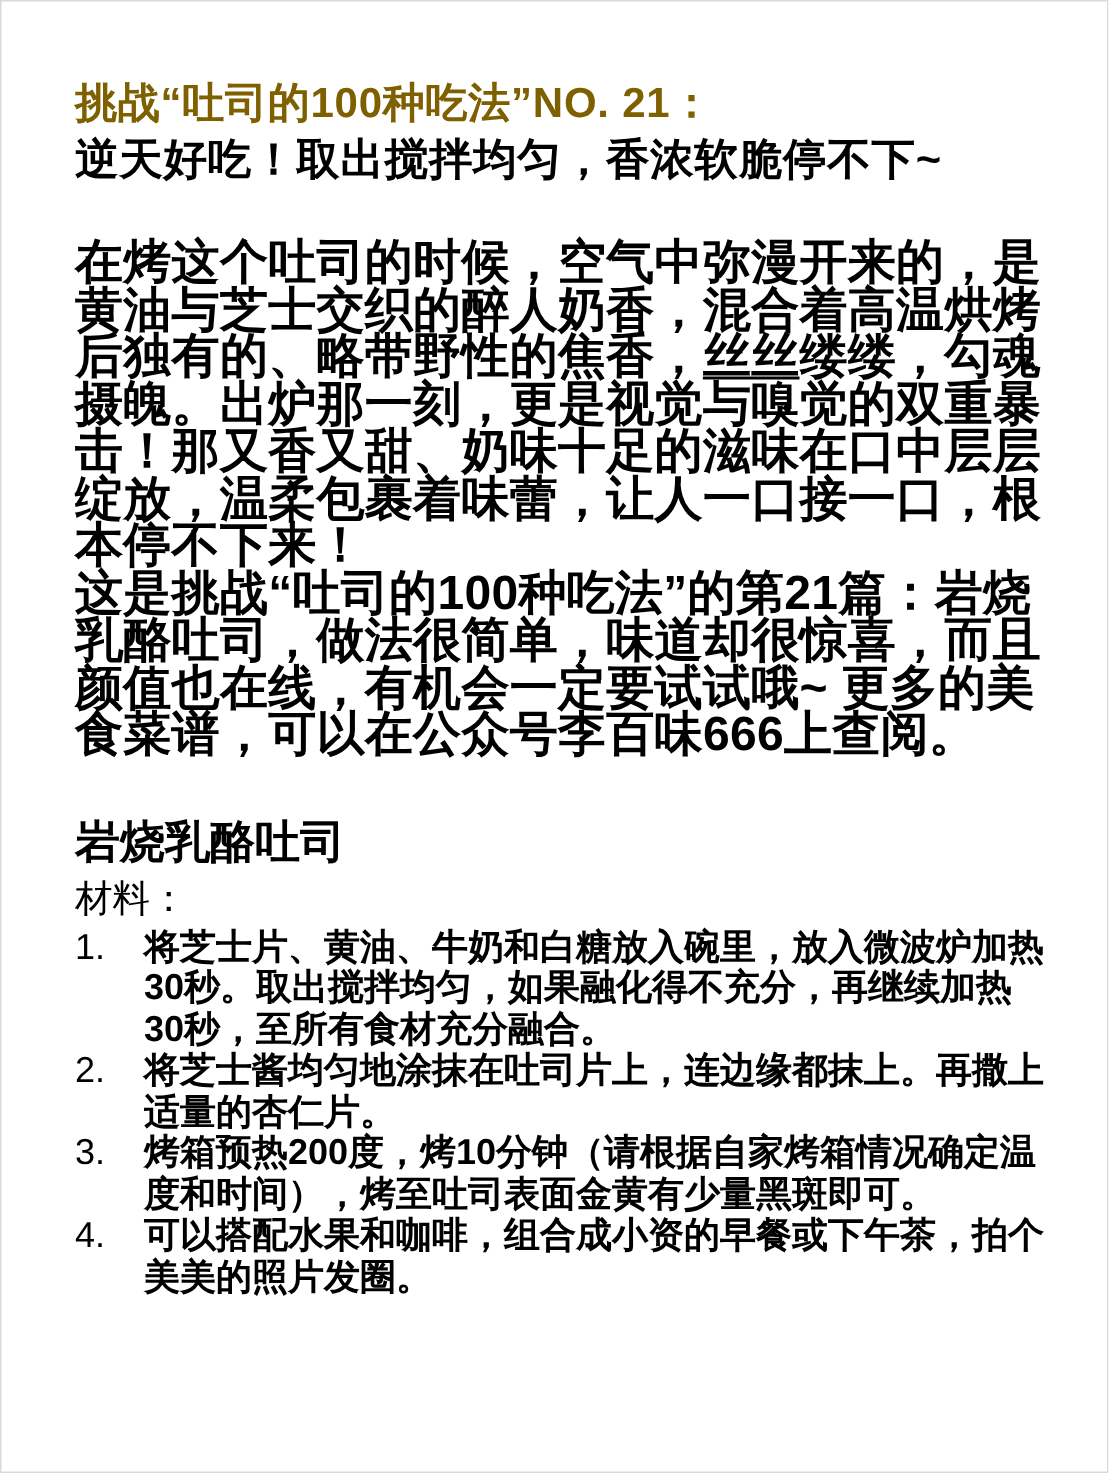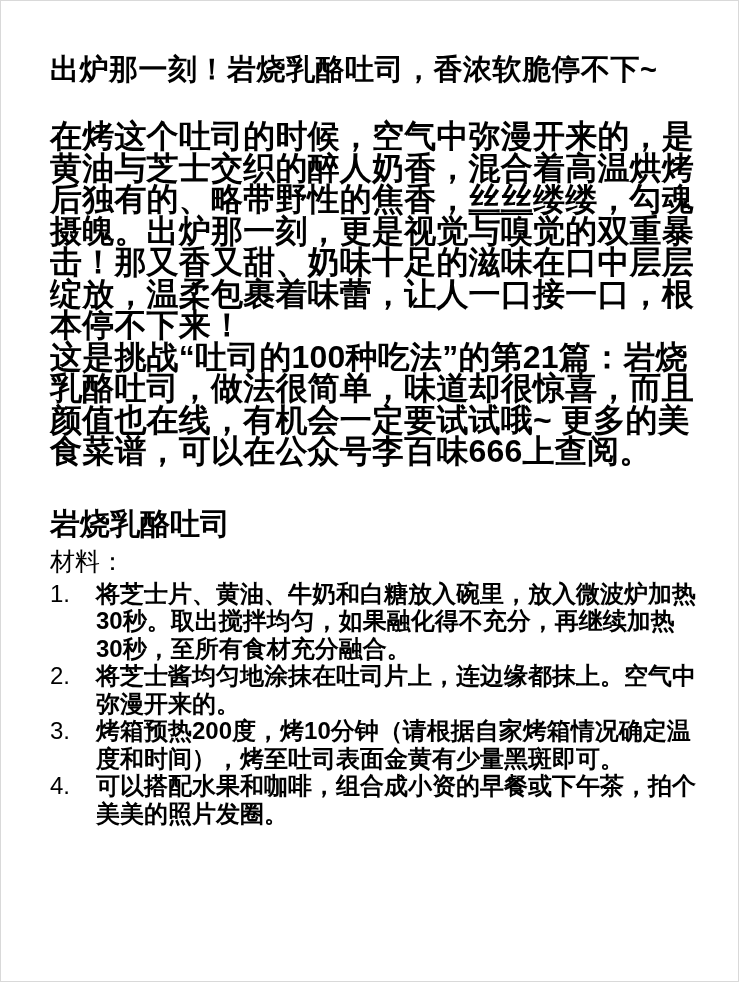--- a/index.html
+++ b/index.html
@@ -91,42 +91,43 @@
     flex: 1 1 auto;
     font-weight: bold;
   }
 </style>
 </head>
 <body>
 
 <div class="page">
 
   <div>
-    <div class="title-line2">出炉那一刻！岩烧乳酪吐司，香浓软脆停不下~</div>
+    <div class="title-line1">挑战“吐司的100种吃法”NO. 21：</div>
+    <div class="title-line2">逆天好吃！取出搅拌均匀，香浓软脆停不下~</div>
   </div>
 
   <div class="intro">
     <p><span>在烤这个吐司的时候，空气中弥漫开来的，是黄油与芝士交织的醉人奶香，混合着高温烘烤后独有的、略带野性的焦香，</span><span class="underlined">丝丝</span><span>缕缕，勾魂摄魄。出炉那一刻，更是视觉与嗅觉的双重暴击！那又香又甜、奶味十足的滋味在口中层层绽放，温柔包裹着味蕾，让人一口接一口，根本停不下来！</span></p>
     <p>这是挑战“吐司的100种吃法”的第21篇：岩烧乳酪吐司，做法很简单，味道却很惊喜，而且颜值也在线，有机会一定要试试哦~ 更多的美食菜谱，可以在公众号李百味666上查阅。</p>
   </div>
 
   <div class="recipe-heading">岩烧乳酪吐司</div>
 
   <div class="materials-label">材料：</div>
 
 
 
   <ol class="steps-list">
     <li>
       <span class="step-num">1.</span>
       <span class="step-text">将芝士片、黄油、牛奶和白糖放入碗里，放入微波炉加热30秒。取出搅拌均匀，如果融化得不充分，再继续加热30秒，至所有食材充分融合。</span>
     </li>
     <li>
       <span class="step-num">2.</span>
-      <span class="step-text">将芝士酱均匀地涂抹在吐司片上，连边缘都抹上。空气中弥漫开来的。</span>
+      <span class="step-text">将芝士酱均匀地涂抹在吐司片上，连边缘都抹上。再撒上适量的杏仁片。</span>
     </li>
     <li>
       <span class="step-num">3.</span>
       <span class="step-text">烤箱预热200度，烤10分钟（请根据自家烤箱情况确定温度和时间），烤至吐司表面金黄有少量黑斑即可。</span>
     </li>
     <li>
       <span class="step-num">4.</span>
       <span class="step-text">可以搭配水果和咖啡，组合成小资的早餐或下午茶，拍个美美的照片发圈。</span>
     </li>
   </ol>

